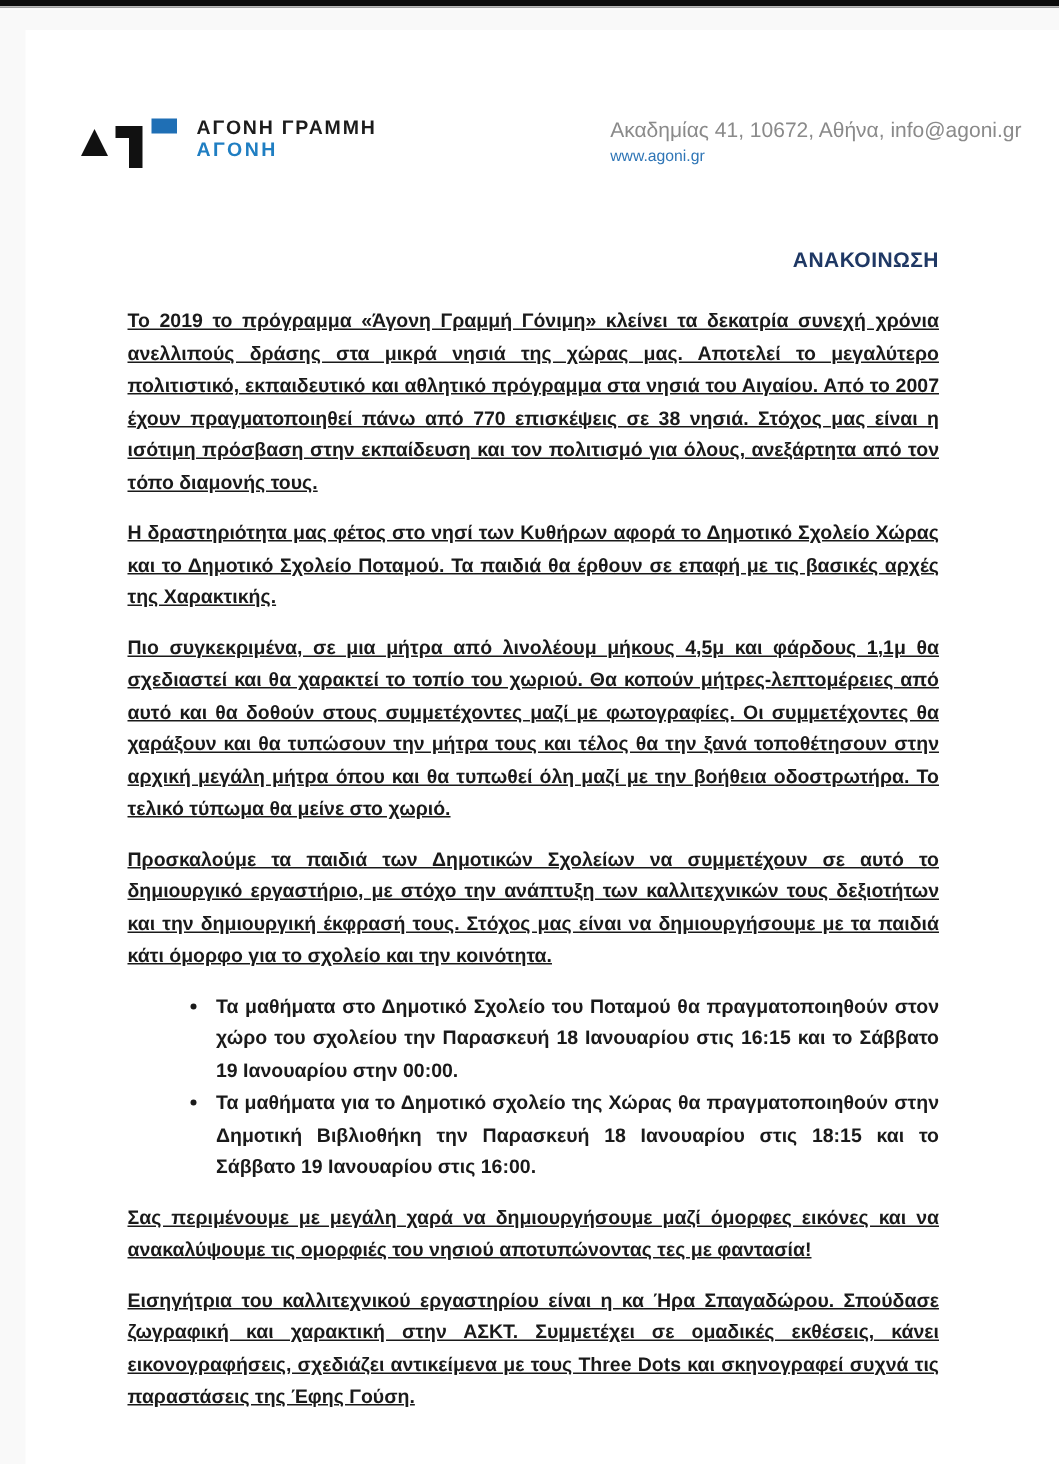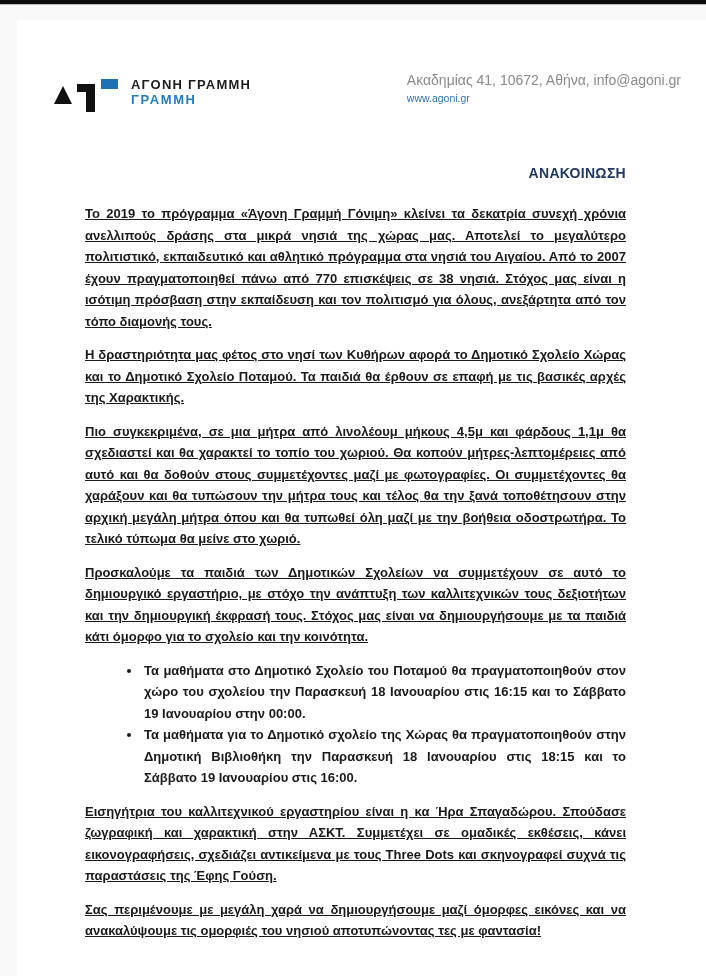--- a/index.html
+++ b/index.html
@@ -15,21 +15,21 @@
     background: #0c0c0c; border-bottom: 1px solid #b9b9b9;
   }
   .page {
     position: absolute; left: 17px; top: 20px;
     width: 689px; height: 956px;
     background: #ffffff;
     padding: 50px 80px 40px 68px;
   }
   
   .header {
-    display: flex; justify-content: space-between; align-items: flex-start;
+    display: flex; justify-content: space-between; align-items: flex-end;
     margin: 0 -55px 0 -33px;
   }
   .logo { display: flex; align-items: flex-start; gap: 11px; margin-top: 7px; }
   .logo-mark { width: 68px; height: 36px; flex: 0 0 auto; }
   .logo-text { line-height: 1.15; padding-top: 1px; }
   .logo-name {
     font-size: 13px; font-weight: bold; color: #1c1c1c; letter-spacing: 1.2px;
   }
   .logo-sub {
     font-size: 13px; font-weight: bold; color: #1f7ec2; letter-spacing: 1.6px;
@@ -56,21 +56,21 @@
 
   <div class="header">
     <div class="logo">
       <svg class="logo-mark" viewBox="0 0 68 36">
         <polygon points="2,27 11,9 20,27" fill="#111111"></polygon>
         <polygon points="25,7 43,7 43,35 34,35 34,15 25,15" fill="#111111"></polygon>
         <rect x="49" y="2" width="17" height="10" fill="#1f6fb5"></rect>
       </svg>
       <div class="logo-text">
         <div class="logo-name">ΑΓΟΝΗ ΓΡΑΜΜΗ</div>
-        <div class="logo-sub">ΓΡΑΜΜΗ</div>
+        <div class="logo-sub">ΑΓΟΝΗ</div>
       </div>
     </div>
     <div class="contact">
       <div class="contact-address">Ακαδημίας 41, 10672, Αθήνα, info@agoni.gr</div>
       <div class="contact-website">www.agoni.gr</div>
     </div>
   </div>
 
   <div class="doc-title">ΑΝΑΚΟΙΝΩΣΗ</div>
 
@@ -78,17 +78,17 @@
     <p>Το 2019 το πρόγραμμα «Άγονη Γραμμή Γόνιμη» κλείνει τα δεκατρία συνεχή χρόνια ανελλιπούς δράσης στα μικρά νησιά της χώρας μας. Αποτελεί το μεγαλύτερο πολιτιστικό, εκπαιδευτικό και αθλητικό πρόγραμμα στα νησιά του Αιγαίου. Από το 2007 έχουν πραγματοποιηθεί πάνω από 770 επισκέψεις σε 38 νησιά. Στόχος μας είναι η ισότιμη πρόσβαση στην εκπαίδευση και τον πολιτισμό για όλους, ανεξάρτητα από τον τόπο διαμονής τους.</p>
     <p>Η δραστηριότητα μας φέτος στο νησί των Κυθήρων αφορά  το Δημοτικό Σχολείο Χώρας και το Δημοτικό Σχολείο Ποταμού. Τα παιδιά θα έρθουν σε επαφή με τις βασικές αρχές της Χαρακτικής.</p>
     <p>Πιο συγκεκριμένα, σε μια μήτρα από λινολέουμ μήκους 4,5μ και φάρδους 1,1μ θα σχεδιαστεί  και θα χαρακτεί  το τοπίο του χωριού. Θα κοπούν  μήτρες-λεπτομέρειες από αυτό και θα δοθούν στους συμμετέχοντες μαζί με φωτογραφίες. Οι συμμετέχοντες  θα χαράξουν  και θα τυπώσουν  την μήτρα τους και τέλος θα την ξανά τοποθέτησουν στην αρχική μεγάλη μήτρα όπου και θα τυπωθεί  όλη μαζί με την βοήθεια οδοστρωτήρα. Το τελικό τύπωμα θα μείνε στο χωριό.</p>
     <p>Προσκαλούμε τα παιδιά των Δημοτικών Σχολείων να συμμετέχουν σε αυτό το δημιουργικό εργαστήριο, με στόχο την ανάπτυξη των καλλιτεχνικών τους δεξιοτήτων και την δημιουργική έκφρασή τους. Στόχος μας είναι να δημιουργήσουμε με τα παιδιά κάτι όμορφο για το σχολείο και την κοινότητα.</p>
 
     <ul class="bullets">
       <li>Τα μαθήματα στο Δημοτικό Σχολείο του Ποταμού θα πραγματοποιηθούν στον χώρο του σχολείου την Παρασκευή 18 Ιανουαρίου στις 16:15 και το Σάββατο 19 Ιανουαρίου στην 00:00.</li>
       <li>Τα μαθήματα για το Δημοτικό σχολείο της Χώρας θα πραγματοποιηθούν στην Δημοτική Βιβλιοθήκη την Παρασκευή 18 Ιανουαρίου στις 18:15 και το Σάββατο 19 Ιανουαρίου στις 16:00.</li>
     </ul>
 
+    <p>Σας περιμένουμε με μεγάλη χαρά να δημιουργήσουμε μαζί όμορφες εικόνες και να ανακαλύψουμε τις ομορφιές του νησιού αποτυπώνοντας τες με φαντασία!</p>
     <p>Εισηγήτρια του καλλιτεχνικού εργαστηρίου είναι η κα Ήρα Σπαγαδώρου. Σπούδασε ζωγραφική και χαρακτική στην ΑΣΚΤ. Συμμετέχει σε ομαδικές εκθέσεις, κάνει εικονογραφήσεις, σχεδιάζει αντικείμενα με τους Three Dots και σκηνογραφεί συχνά τις παραστάσεις της Έφης Γούση.</p>
-    <p>Σας περιμένουμε με μεγάλη χαρά να δημιουργήσουμε μαζί όμορφες εικόνες και να ανακαλύψουμε τις ομορφιές του νησιού αποτυπώνοντας τες με φαντασία!</p>
   </div>
 
 </div>
 
 </body></html>

